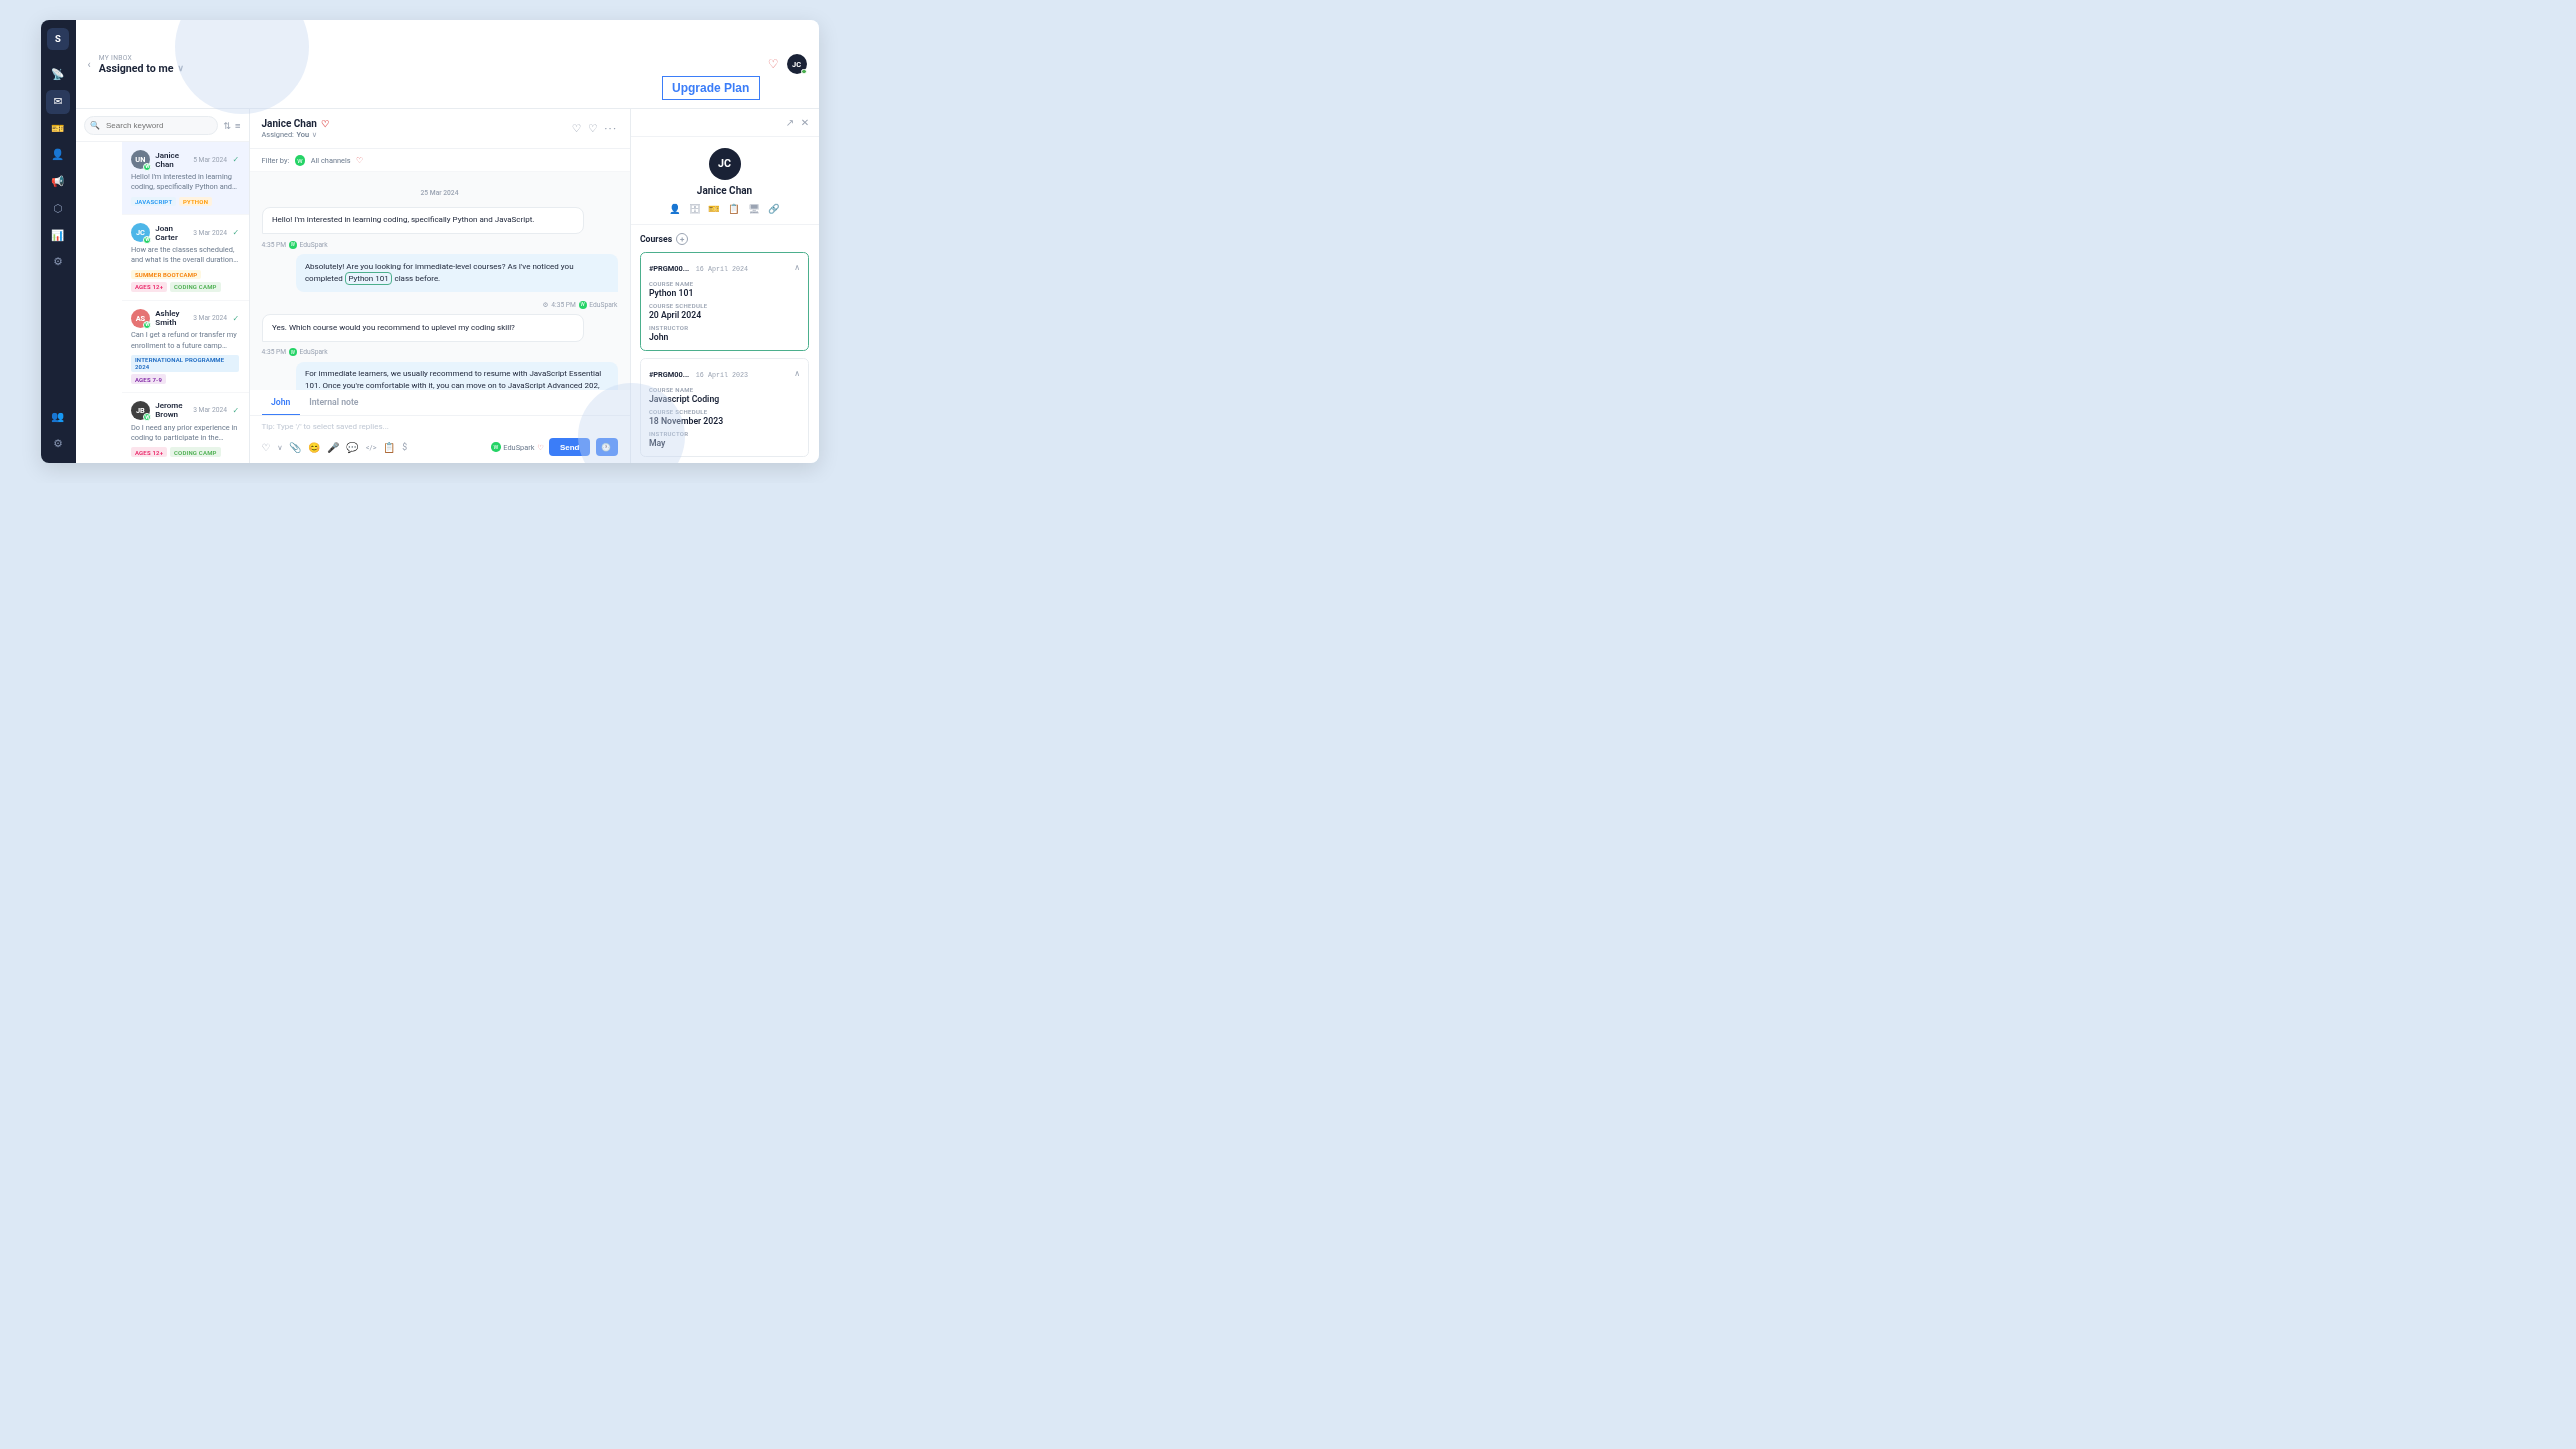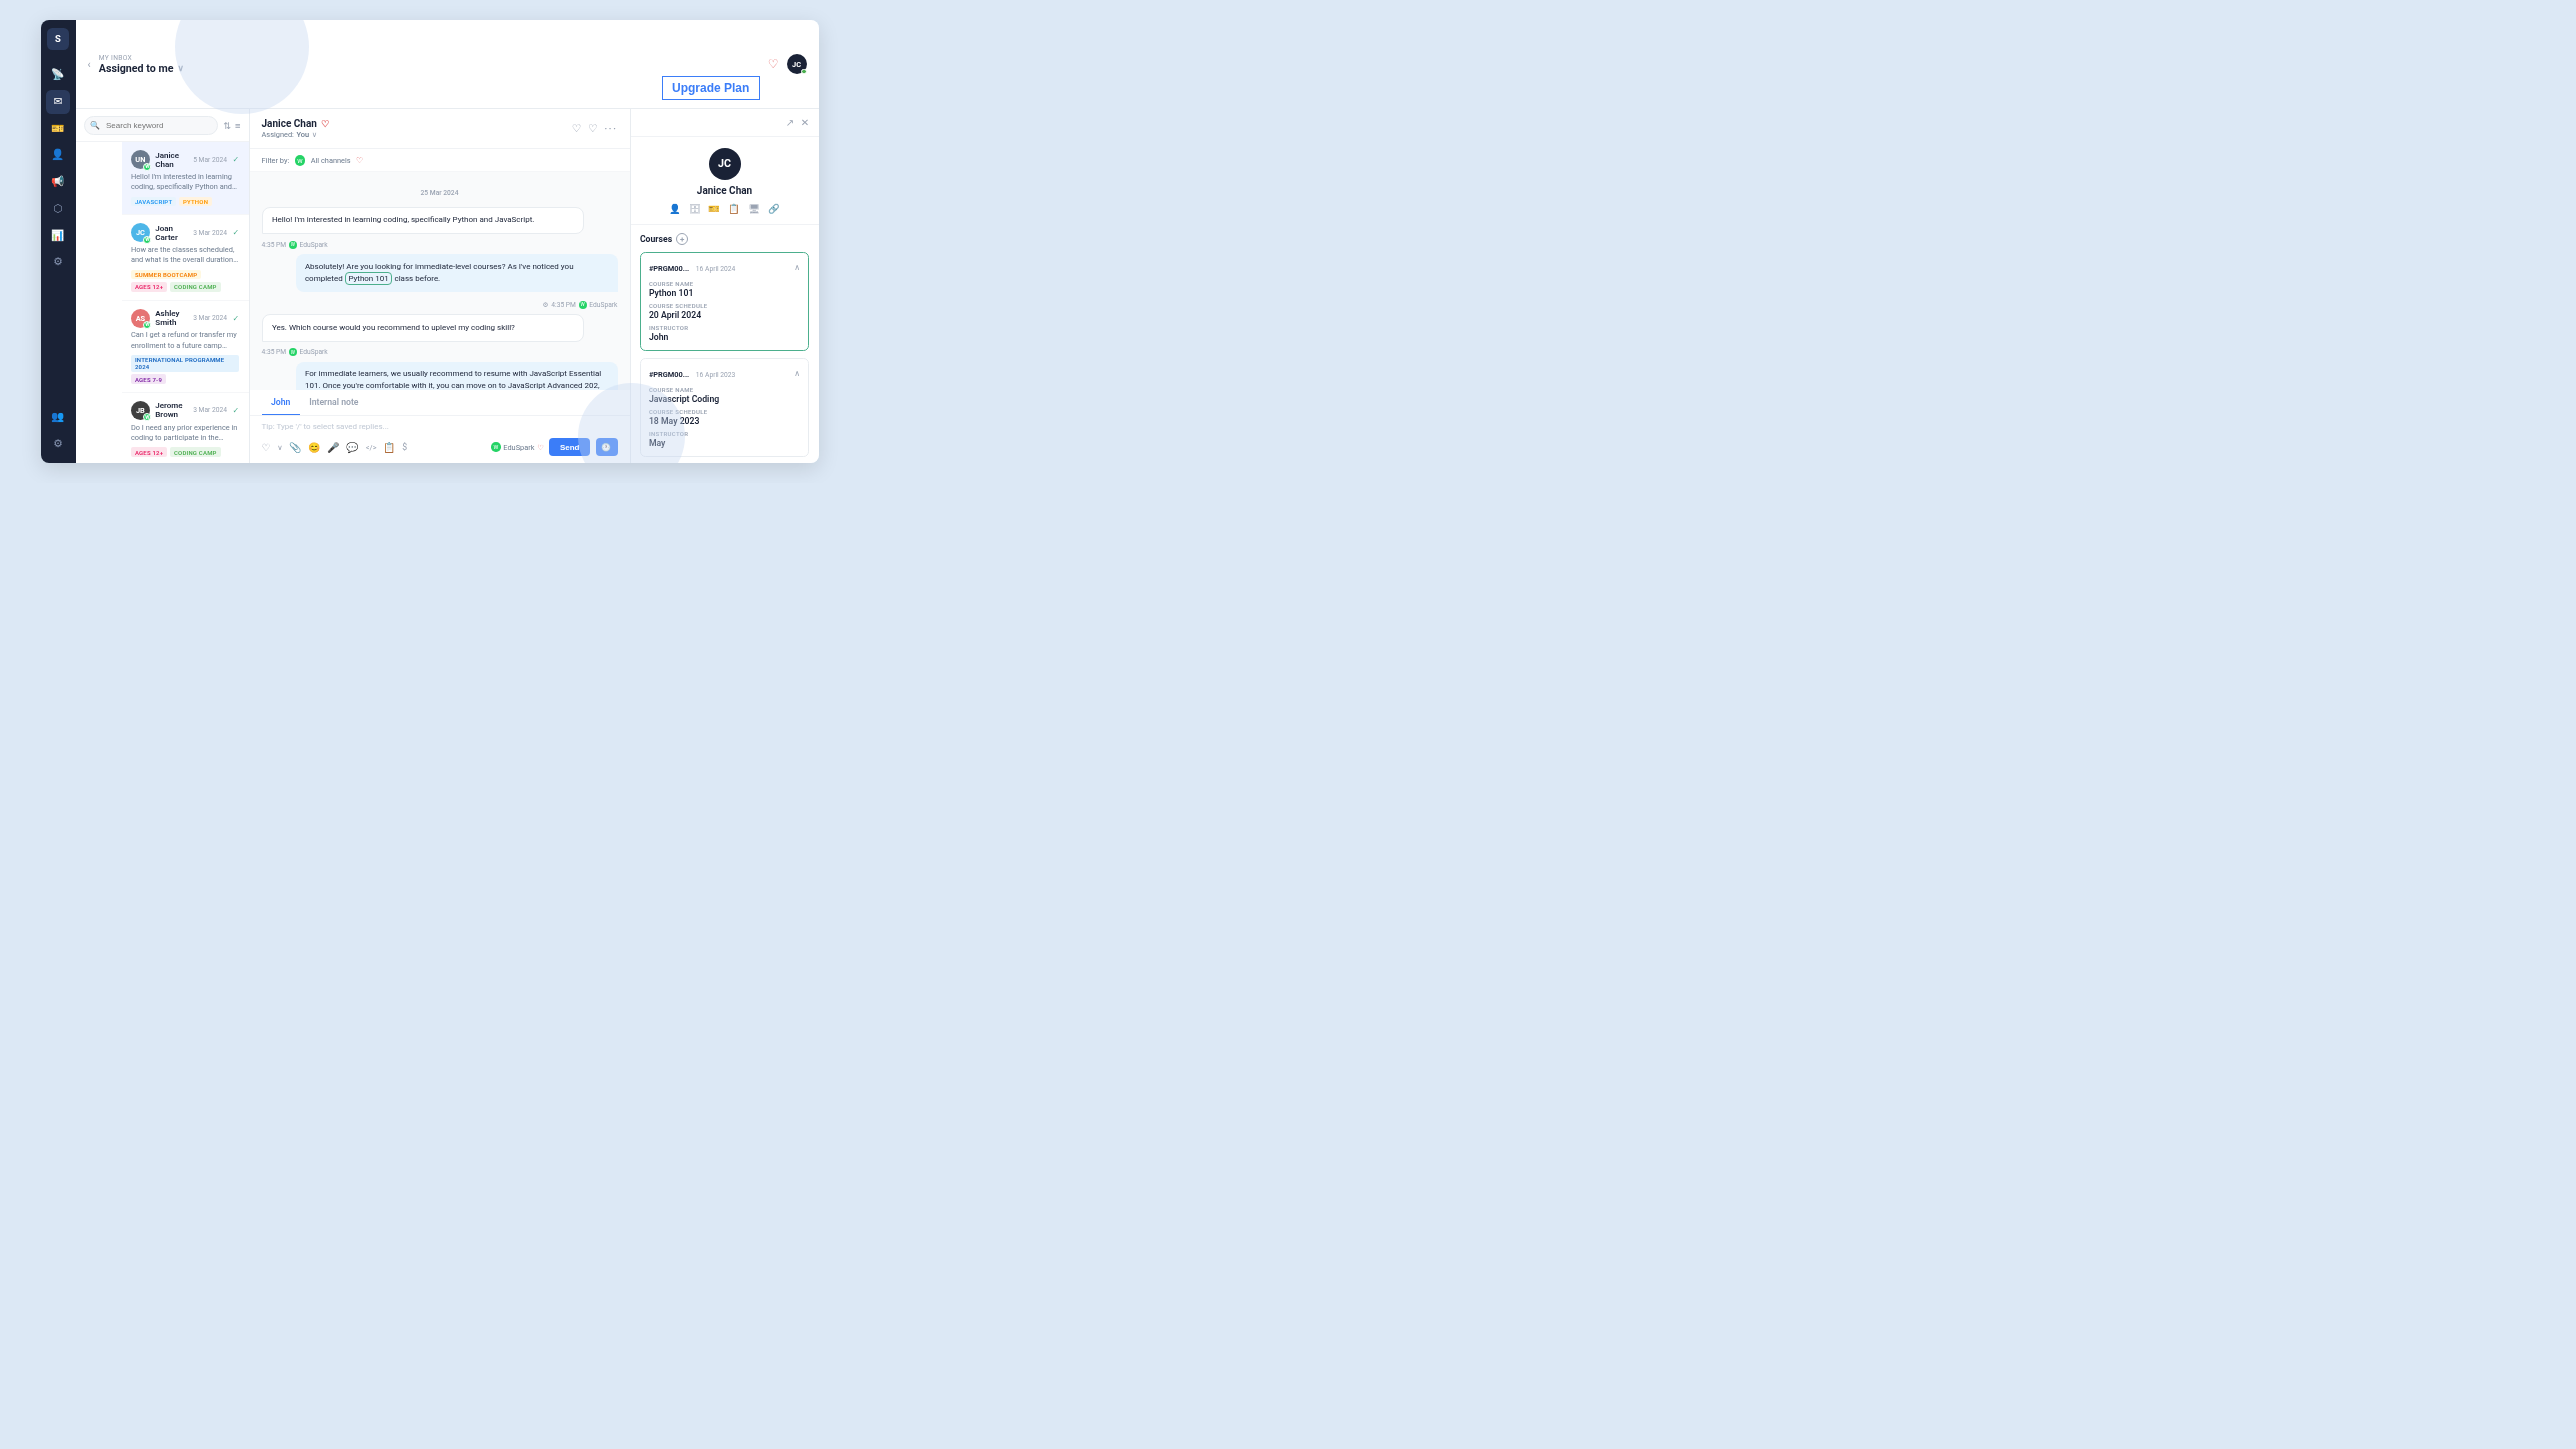--- a/index.html
+++ b/index.html
@@ -365,21 +365,21 @@
       border: 0.7px solid #e8ecf0;
     }
     .course-card-header {
       display: flex; align-items: center; justify-content: space-between;
       margin-bottom: 5.4px;
     }
     .course-id {
       font-size: 7.4px; font-weight: 700; color: #1a2236;
     }
     .course-date {
-      font-size: 6.7px; color: #9aa3b2;
+      font-size: 6.7px; color: #9aa3b2; font-family: Liberation Mono, monospace;
     }
     .collapse-icon { color: #9aa3b2; font-size: 8px; cursor: pointer; }
     .field-label {
       font-size: 6px; font-weight: 600; color: #9aa3b2;
       letter-spacing: 0.3px; text-transform: uppercase;
       margin-bottom: 1.3px; margin-top: 4px;
     }
     .field-value {
       font-size: 8.7px; font-weight: 600; color: #1a2236;
     }
@@ -724,21 +724,21 @@
             <div class="course-card-header">
               <div>
                 <span class="course-id">#PRGM00...</span>
                 <span class="course-date" style="margin-left:4px;">16 April 2023</span>
               </div>
               <span class="collapse-icon">∧</span>
             </div>
             <div class="field-label">COURSE NAME</div>
             <div class="field-value">Javascript Coding</div>
             <div class="field-label">COURSE SCHEDULE</div>
-            <div class="field-value">18 May 2023</div>
+            <div class="field-value">18 November 2023</div>
             <div class="field-label">INSTRUCTOR</div>
             <div class="field-value">May</div>
           </div>
 
         </div>
       </div>
 
     </div>
   </div>
 </div>

